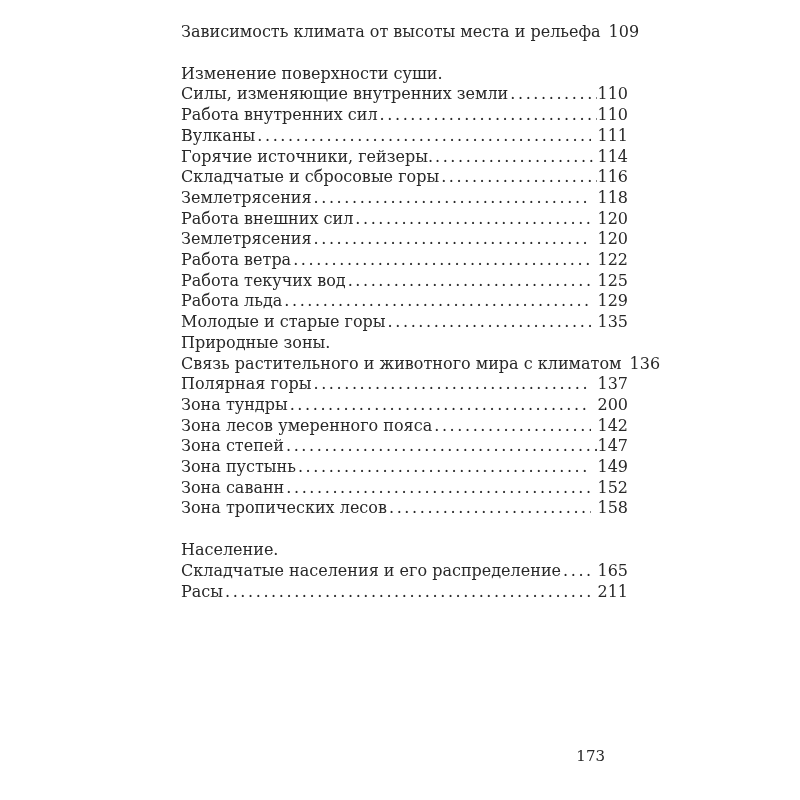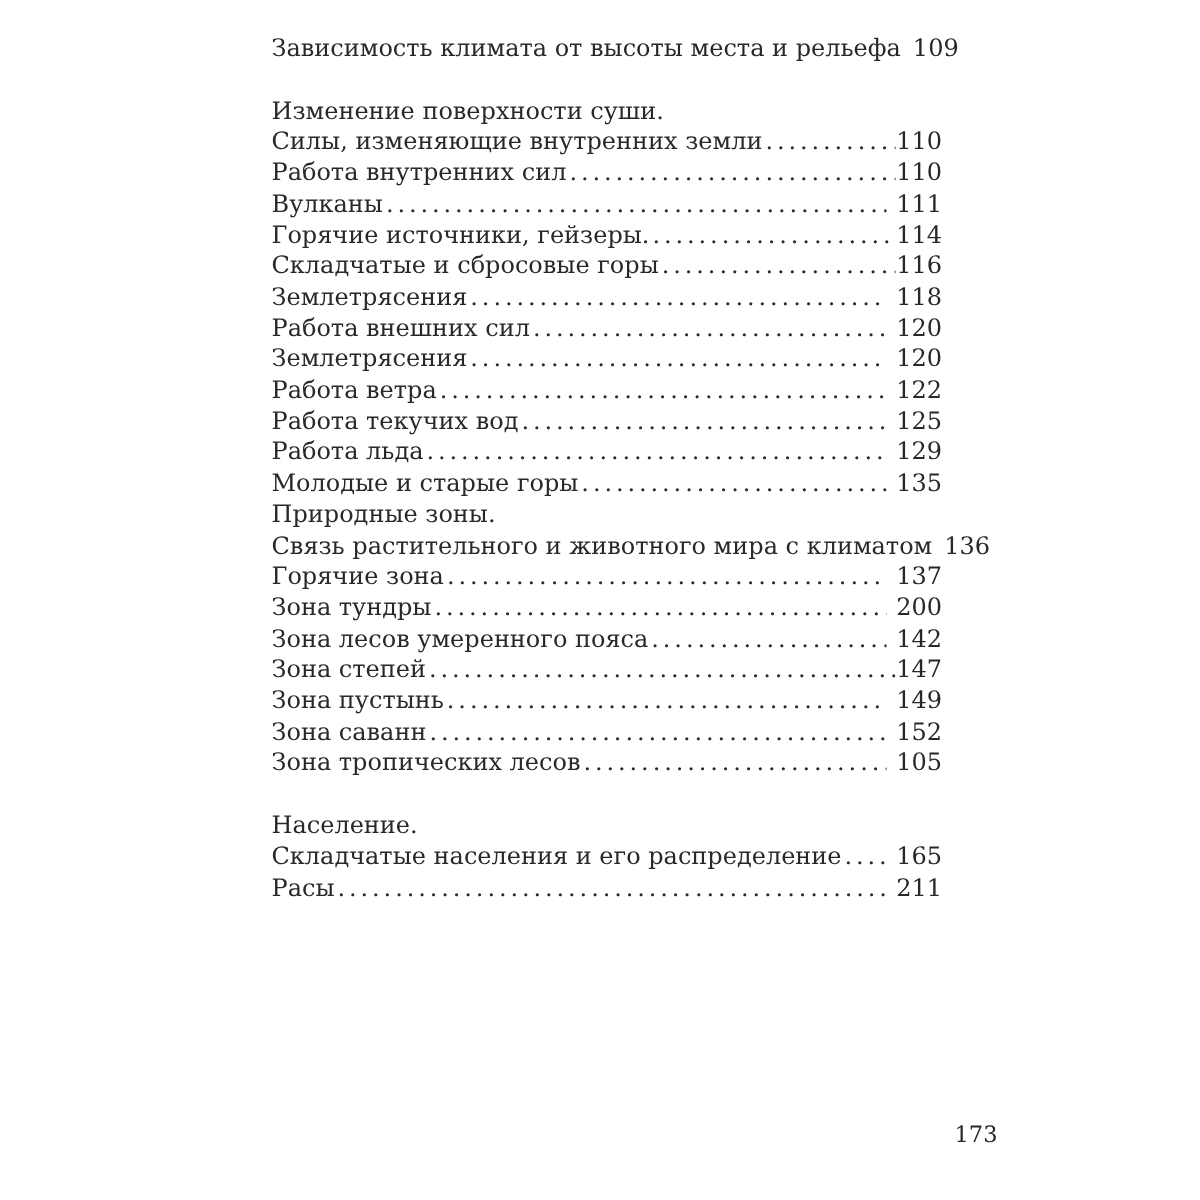--- a/index.html
+++ b/index.html
@@ -55,21 +55,21 @@
     padding-left: 0;
   }
   .heading {
     font-weight: normal;
   }
   .gap-before {
     margin-top: 21px;
   }
   .folio {
     position: absolute;
-    left: 588px;
+    left: 528px;
     top: 748px;
     width: 77px;
     text-align: right;
     font-size: 15px;
     line-height: 17px;
   }
 </style>
 </head>
 <body>
 
@@ -146,21 +146,21 @@
     </div>
 
     <div class="row heading">Природные зоны.</div>
 
     <div class="row">
       <span class="label">Связь растительного и животного мира с климатом</span>
       <span class="dots"></span>
       <span class="pg">136</span>
     </div>
     <div class="row">
-      <span class="label">Горячие зона</span>
+      <span class="label">Полярная горы</span>
       <span class="dots"></span>
       <span class="pg">137</span>
     </div>
     <div class="row">
       <span class="label">Зона тундры</span>
       <span class="dots"></span>
       <span class="pg">200</span>
     </div>
     <div class="row">
       <span class="label">Зона лесов умеренного пояса</span>
@@ -178,21 +178,21 @@
       <span class="pg">149</span>
     </div>
     <div class="row">
       <span class="label">Зона саванн</span>
       <span class="dots"></span>
       <span class="pg">152</span>
     </div>
     <div class="row">
       <span class="label">Зона тропических лесов</span>
       <span class="dots"></span>
-      <span class="pg">105</span>
+      <span class="pg">158</span>
     </div>
 
     <div class="row heading gap-before">Население.</div>
 
     <div class="row">
       <span class="label">Складчатые населения и его распределение</span>
       <span class="dots"></span>
       <span class="pg">165</span>
     </div>
     <div class="row">

